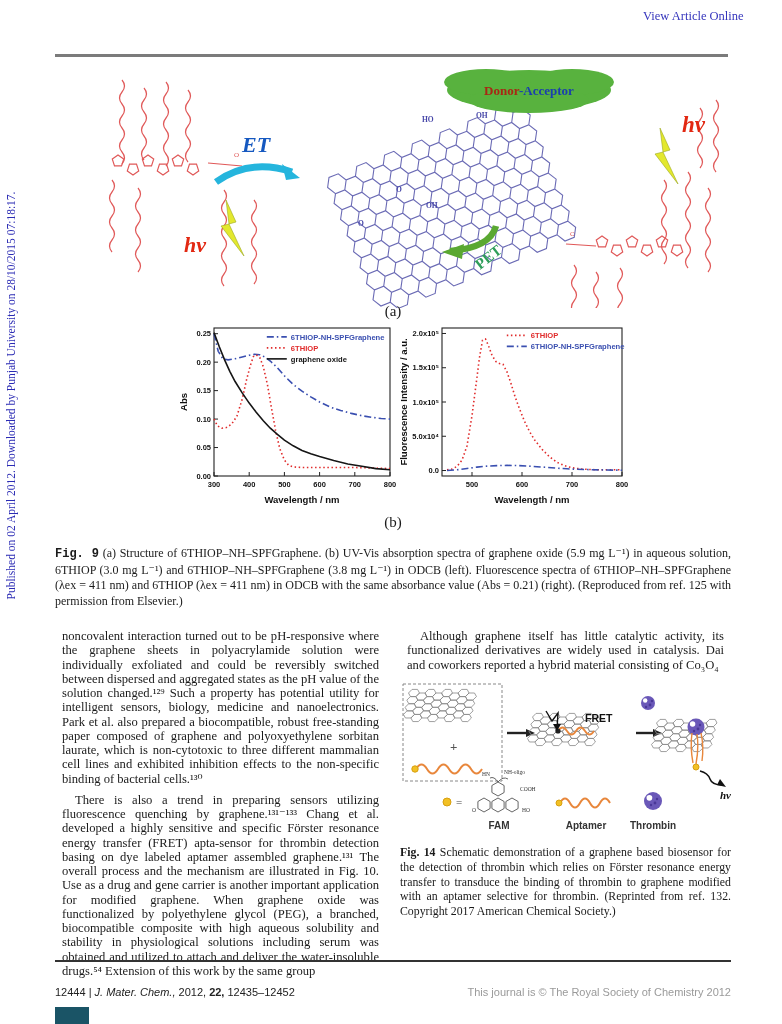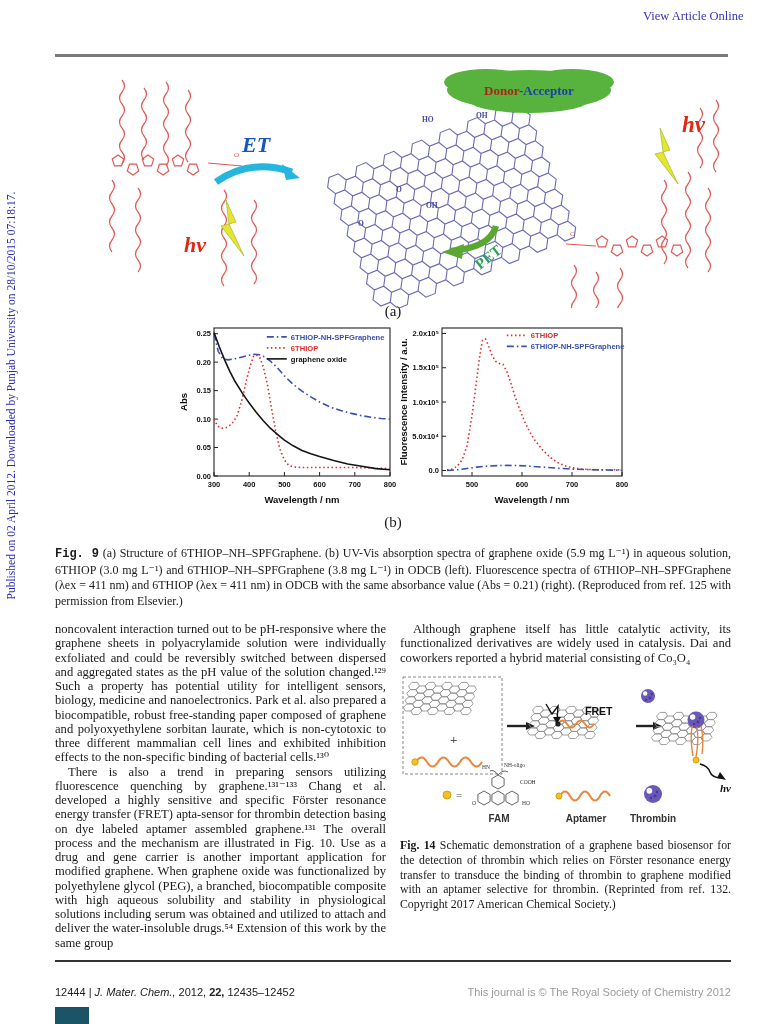--- a/index.html
+++ b/index.html
@@ -10,21 +10,21 @@
   .top-rule{position:absolute;top:54px;left:55px;width:673px;height:2.5px;background:#7b7b7b;}
   .sidebar{position:absolute;left:-268px;top:388px;width:560px;height:15px;text-align:center;
            transform:rotate(-90deg);color:#2b2bb4;font-size:11.5px;white-space:nowrap;}
   .figA{position:absolute;left:104px;top:60px;}
   .panel-label{position:absolute;left:55px;width:676px;text-align:center;font-size:15px;}
   .chart{position:absolute;top:322px;}
   .caption{position:absolute;left:55px;top:546px;width:676px;font-size:12px;line-height:15.6px;
            text-align:justify;}
   .caption .cl{font-weight:bold;font-family:Liberation Mono, monospace;}
   .col{position:absolute;top:622px;width:331px;font-size:12.6px;line-height:14.25px;text-align:justify;}
-  .col p{margin:0;}
+  .col p{margin:7px;}
   .col p.ind{text-indent:13px;}
   .fig10wrap{margin:9px 0 4px 0;}
   .cap10{font-size:11.8px;line-height:14.8px;text-align:justify;}
   .foot-rule{position:absolute;left:55px;top:960px;width:676px;height:1.6px;background:#333;}
   .footer{position:absolute;left:55px;top:966px;width:676px;font-family:"Liberation Sans","DejaVu Sans",sans-serif;
           font-size:11px;color:#222;display:flex;justify-content:space-between;margin-top:20px;}
   .footer .right{color:#9a9a9a;}
   .footer .it{font-style:italic;} .footer .b{font-weight:bold;}
   .band{position:absolute;left:55px;top:1007px;width:34px;height:17px;background:#1a5466;}
   .tick{font:bold 7.5px "Liberation Sans","DejaVu Sans",sans-serif;fill:#111;}

